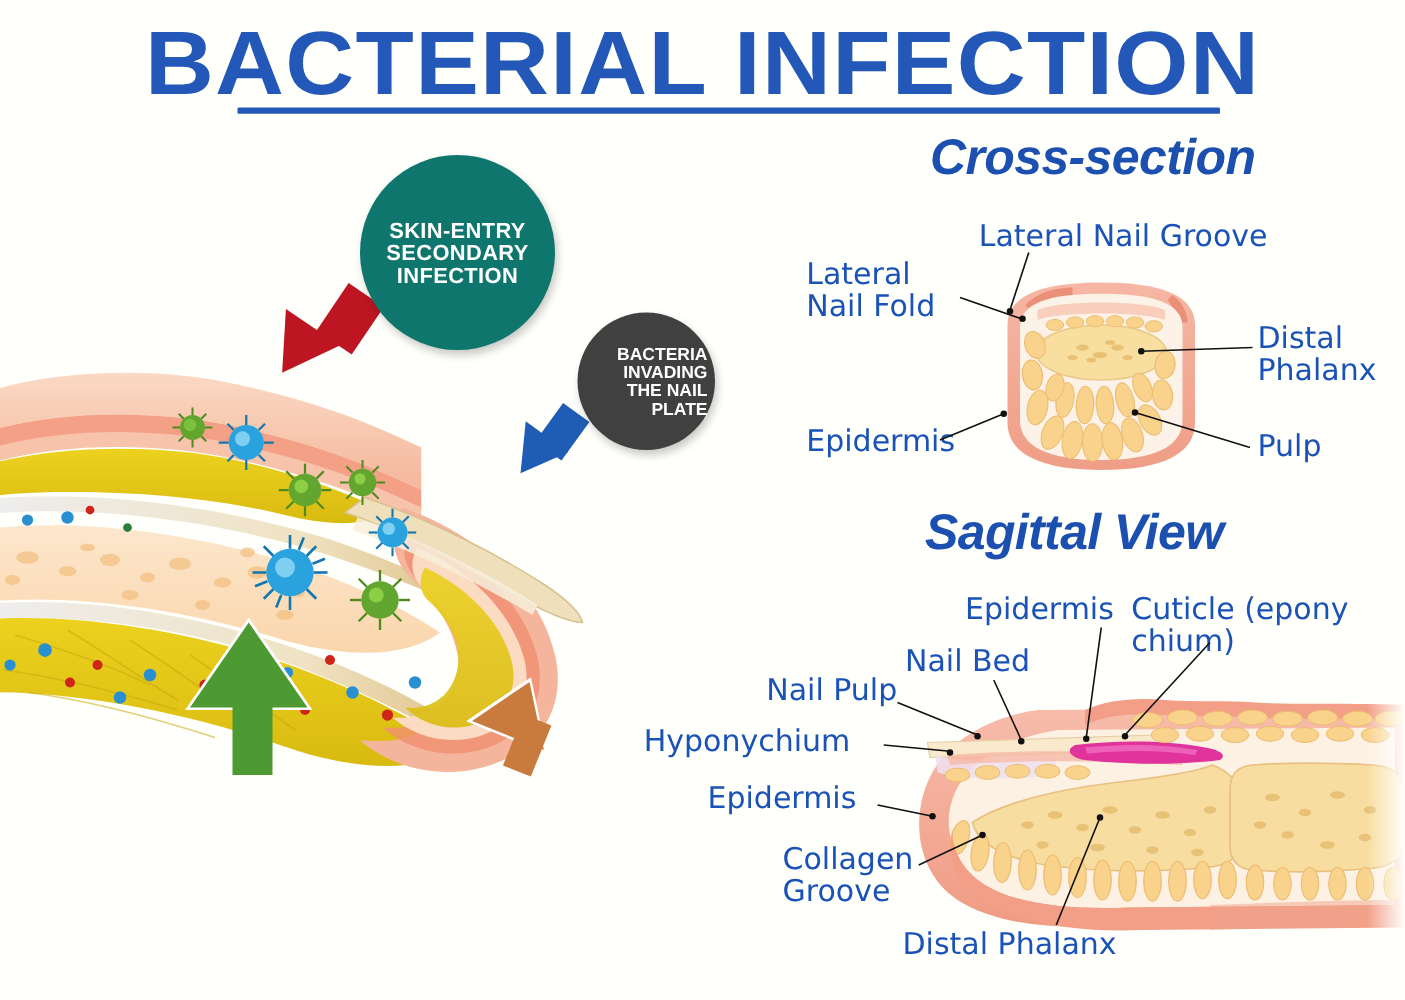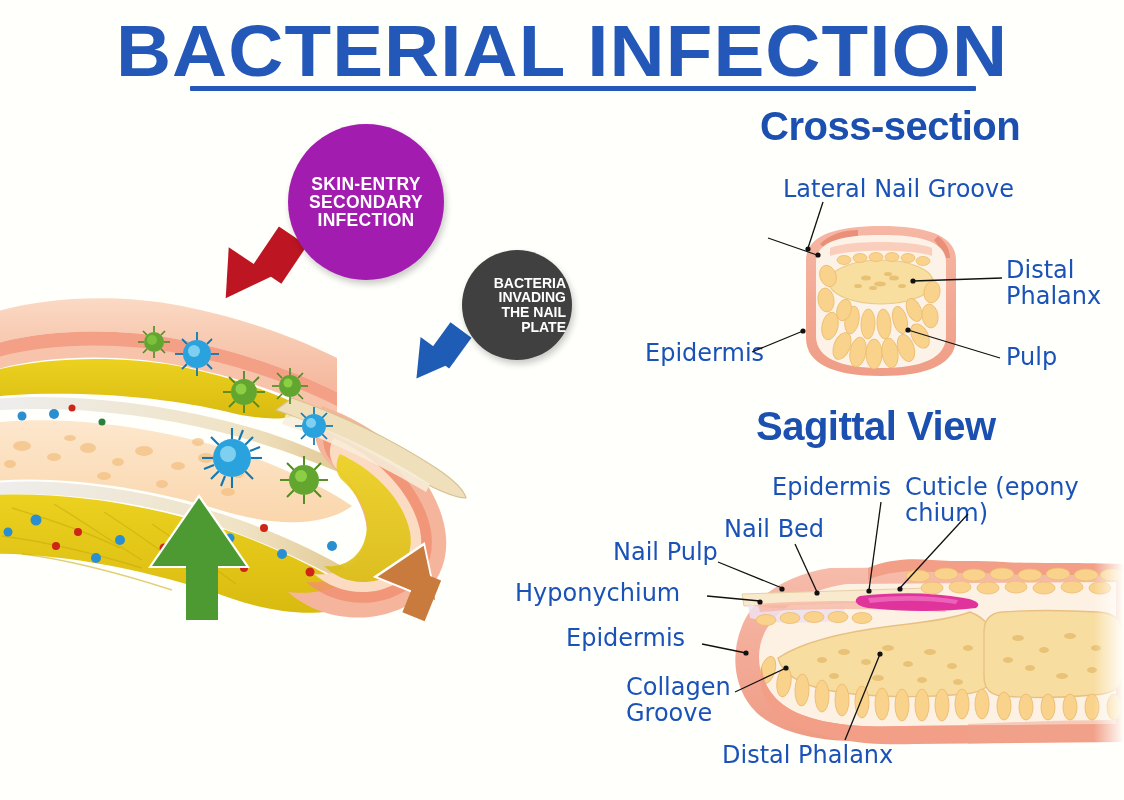--- a/index.html
+++ b/index.html
@@ -21,22 +21,22 @@
     transform:scaleX(1.06);transform-origin:50% 50%;
     white-space:nowrap;
   }
   .title-rule{
     position:absolute;left:190px;top:86px;width:786px;height:5px;
     background:#2458b8;border-radius:1px;
   }
 
   
   .sec-head{
-    position:absolute;font-weight:700;
-    color:#1b4fb0;font-size:40px;letter-spacing:-.5px;white-space:nowrap;margin-left:16px;
+    position:absolute;font-weight:700;font-style:italic;
+    color:#1b4fb0;font-size:40px;letter-spacing:-.5px;white-space:nowrap;
   }
   #head-cross{left:744px;top:104px;}
   #head-sag{left:740px;top:404px;}
 
   
   .lbl{
     position:absolute;color:#1a52b8;font-size:24px;line-height:26px;
     font-family:"DejaVu Sans","Liberation Sans",sans-serif;
     white-space:pre-line;font-weight:400;
   }
@@ -324,21 +324,21 @@
   <div class="arrow-tail" id="blue-tail"></div>
 
   <div class="arrow-head" id="green-head-outline"></div>
   <div class="arrow-head" id="green-head"></div>
   <div class="arrow-tail" id="green-tail"></div>
 
   <div class="arrow-head" id="orange-head-outline"></div>
   <div class="arrow-head" id="orange-head"></div>
   <div class="arrow-tail" id="orange-tail"></div>
 
-  <div class="bubble" id="bubble-red" style="background: #a21caf;">
+  <div class="bubble" id="bubble-red" style="background: #0f766e;">
     <span>SKIN-ENTRY
 SECONDARY
 INFECTION</span>
   </div>
   <div class="bubble" id="bubble-blue" style="background: #404040; text-align: right;">
     <span>BACTERIA
 INVADING
 THE NAIL
 PLATE</span>
   </div>
@@ -399,20 +399,22 @@
       <ellipse cx="74" cy="102" rx="7" ry="14" transform="rotate(10 74 102)"></ellipse>
       <ellipse cx="90" cy="106" rx="7" ry="15" transform="rotate(2 90 106)"></ellipse>
       <ellipse cx="106" cy="106" rx="7" ry="15" transform="rotate(-4 106 106)"></ellipse>
       <ellipse cx="122" cy="102" rx="7" ry="14" transform="rotate(-14 122 102)"></ellipse>
       <ellipse cx="136" cy="92" rx="7" ry="12" transform="rotate(-22 136 92)"></ellipse>
       <ellipse cx="66" cy="92" rx="7" ry="11" transform="rotate(16 66 92)"></ellipse>
     </g>
   </svg>
 
   <div class="lbl" style="left:783px;top:176px;">Lateral Nail Groove</div>
+  <div class="lbl" style="left:645px;top:206px;">Lateral
+Nail Fold</div>
   <div class="lbl" style="left:1006px;top:257px;">Distal
 Phalanx</div>
   <div class="lbl" style="left:645px;top:340px;">Epidermis</div>
   <div class="lbl" style="left:1006px;top:344px;">Pulp</div>
 
   <svg style="position:absolute;left:0;top:0;pointer-events:none;" width="1124" height="800">
     <g stroke="#111" stroke-width="1.3" fill="none">
       <line x1="823" y1="202" x2="808" y2="248"></line>
       <line x1="768" y1="238" x2="817" y2="255"></line>
       <line x1="1002" y1="278" x2="913" y2="281"></line>

